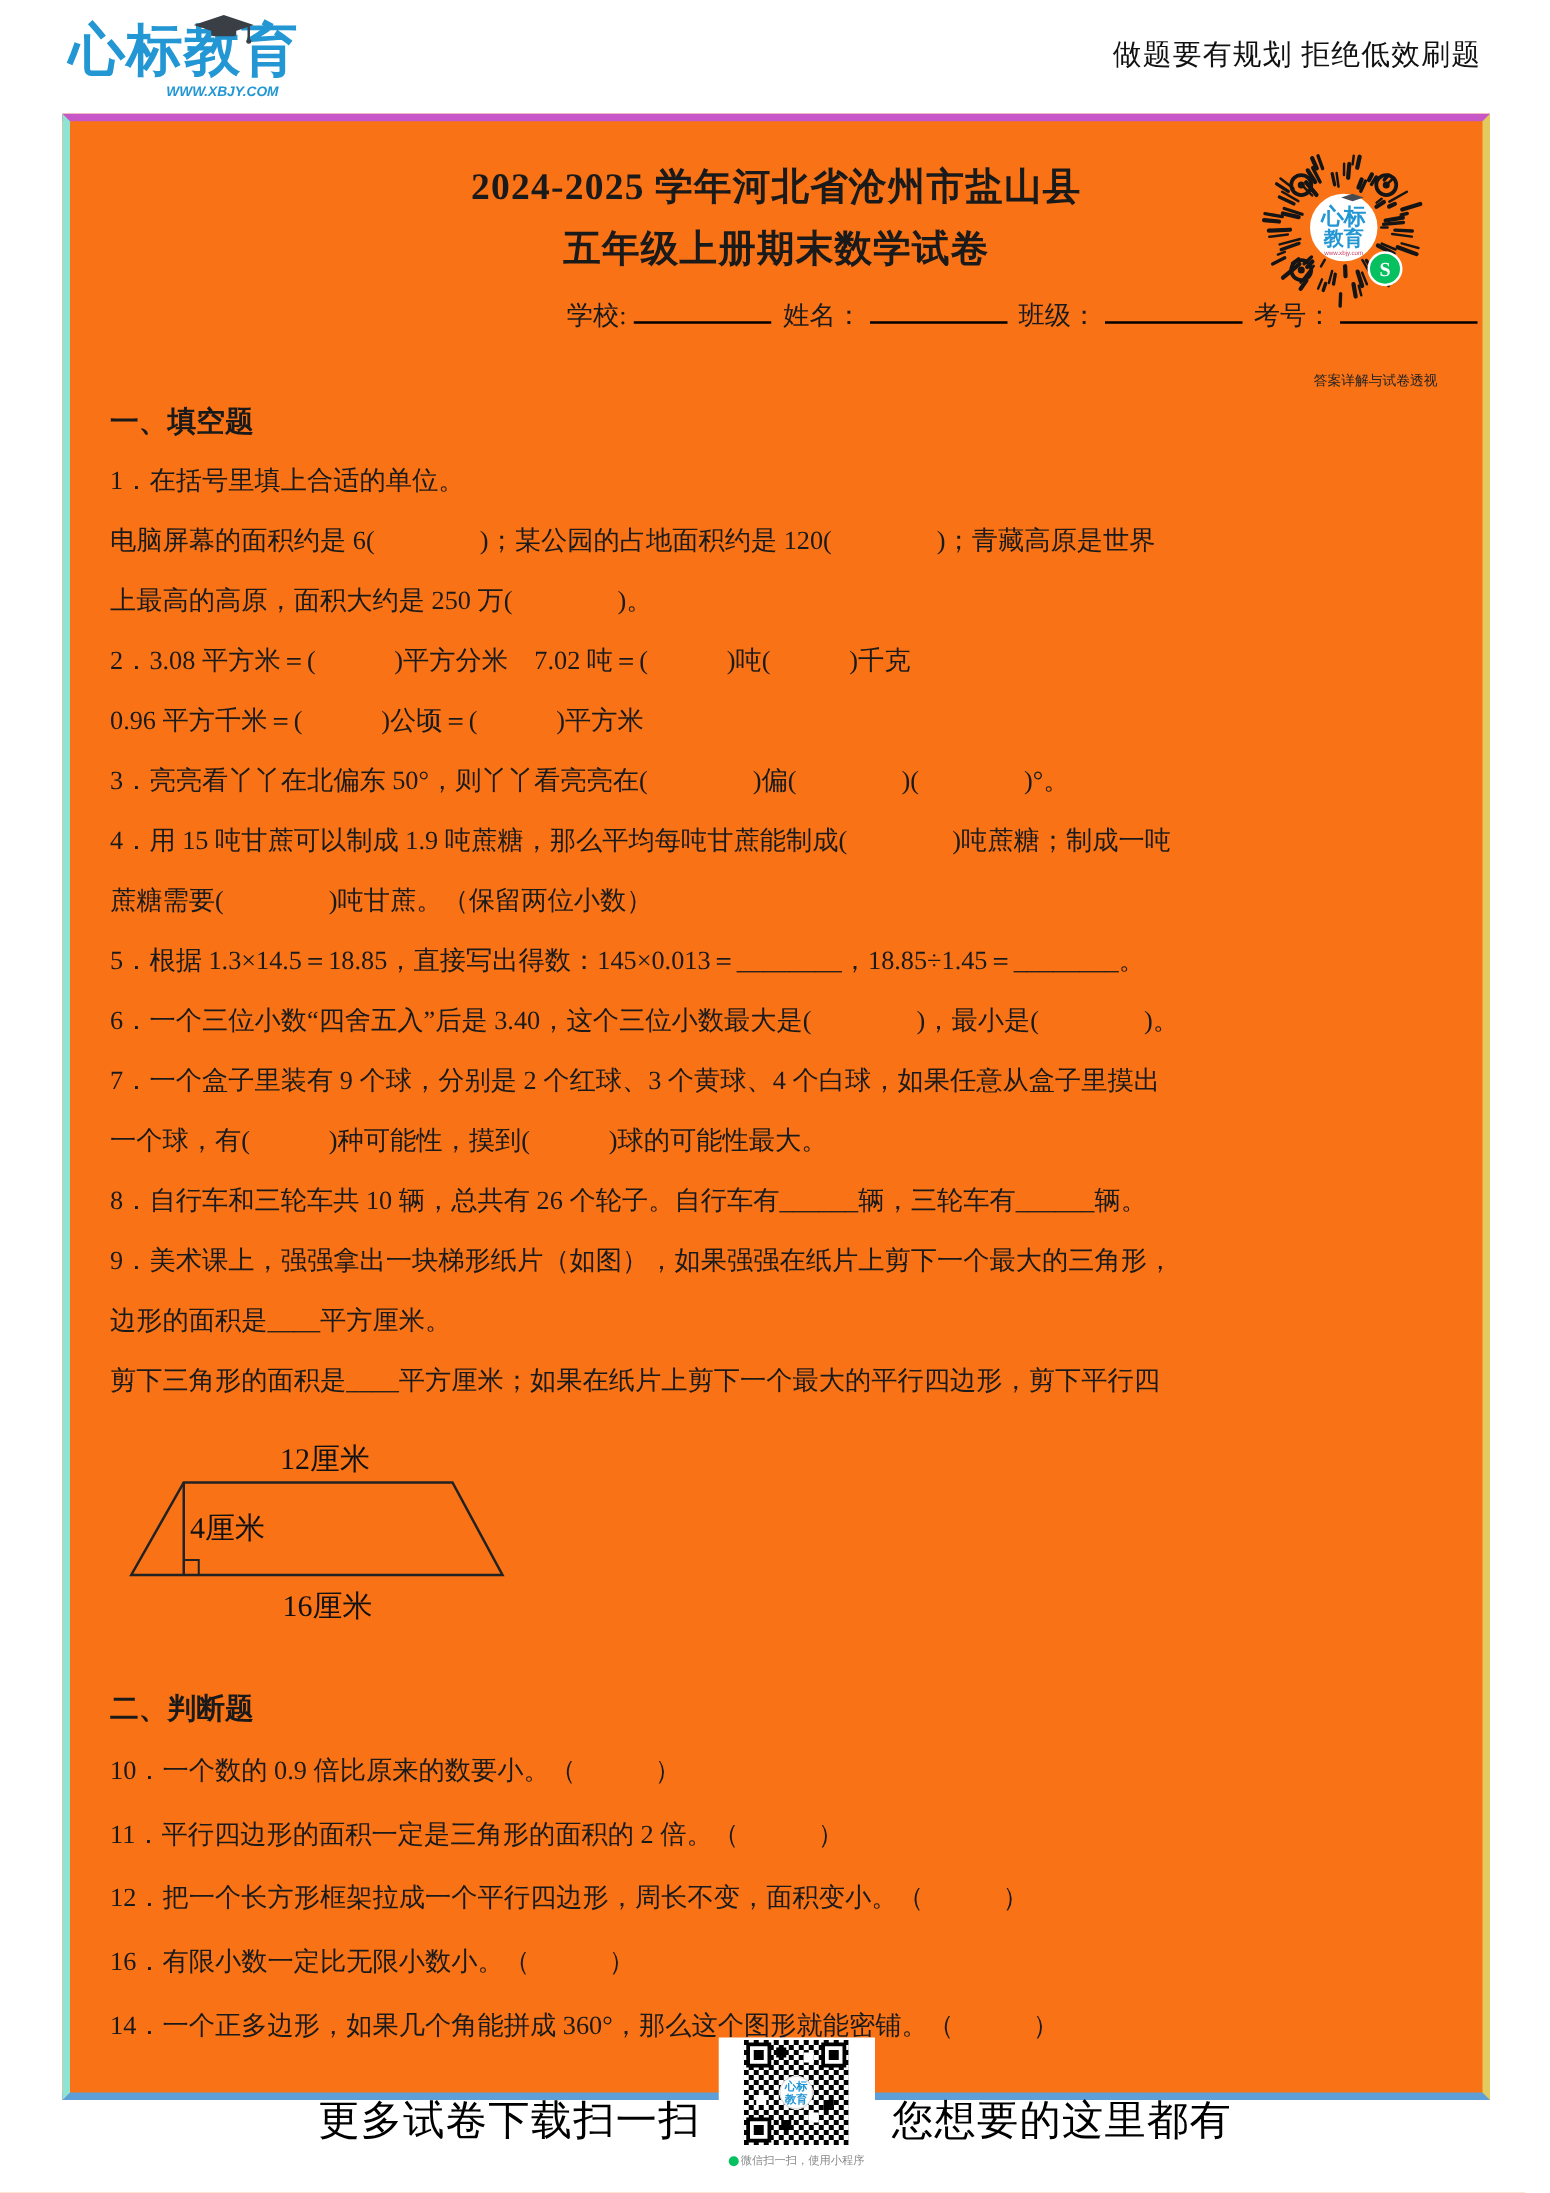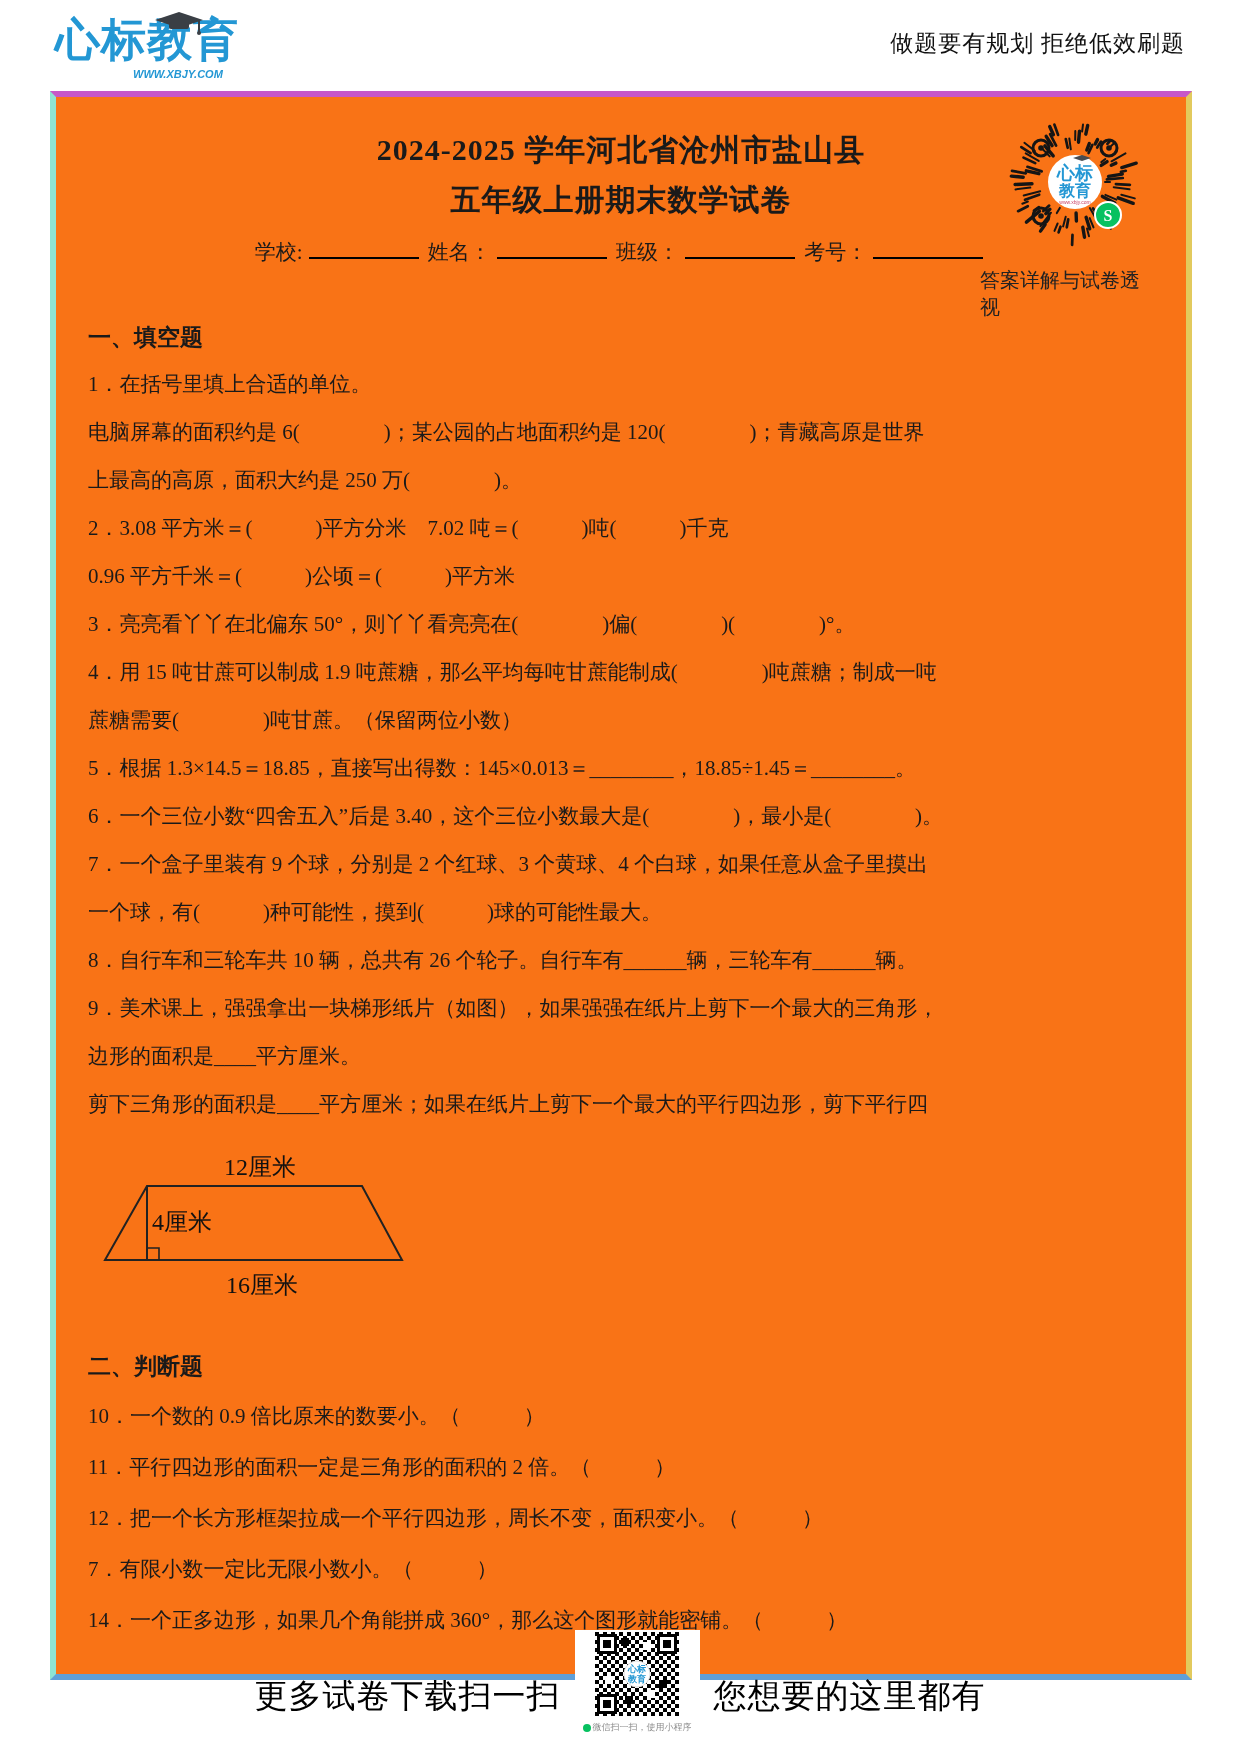--- a/index.html
+++ b/index.html
@@ -20,29 +20,29 @@
                border-top:6px solid #c757c7;border-left:6px solid #8ee3d3;
                border-right:6px solid #e2ca5e;border-bottom:6px solid #5f9fd8;
                background:#f97316;}
   .box-inner{position:relative;width:100%;height:100%;}
 
   .title{margin:0 auto;text-align:center;font-weight:bold;font-size:30px;line-height:34px;
          letter-spacing:1px;width:760px;}
   .title.t1{padding-top:36px;}
   .title.t2{margin-top:16px;}
 
-  .info-line{margin-top:20px;text-align:center;font-size:21px;line-height:26px;}
+  .info-line{margin-top:20px;text-align:right;font-size:21px;line-height:26px;}
   .info-field{white-space:nowrap;}
   .info-blank{display:inline-block;width:110px;border-bottom:2px solid #000;height:20px;
               margin:0 4px 0 6px;}
 
   
   .qr-circle{position:absolute;top:18px;right:44px;width:134px;height:134px;}
-  .qr-caption{position:absolute;top:170px;right:36px;width:170px;text-align:left;
-              font-size:20px;color:#222;}
+  .qr-caption{position:absolute;top:200px;right:36px;width:170px;text-align:right;
+              font-size:11px;color:#222;}
 
   
   .qcol{padding:0 48px 0 32px;}
   .sec-head{font-family:"Liberation Sans",sans-serif;font-weight:bold;font-size:23px;
             line-height:24px;margin:0;}
   .sec-head.s1{margin-top:60px;}
   .sec-head.s2{margin-top:53px;}
   .qlist p{margin:0;font-size:21px;line-height:25px;white-space:pre-wrap;}
   .qlist.l1 p{margin-top:23px;}
   .qlist.l2 p{margin-top:26px;}
@@ -219,21 +219,21 @@
             <text class="fig-label" x="190" y="160" text-anchor="middle">16厘米</text>
           </svg>
         </div>
 
         <h2 class="sec-head s2">二、判断题</h2>
         <div class="qlist l2">
 
         <p class="q-line">10．一个数的 0.9 倍比原来的数要小。（　　　）</p>
             <p class="q-line">11．平行四边形的面积一定是三角形的面积的 2 倍。（　　　）</p>
             <p class="q-line">12．把一个长方形框架拉成一个平行四边形，周长不变，面积变小。（　　　）</p>
-            <p class="q-line">7．有限小数一定比无限小数小。（　　　）</p>
+            <p class="q-line">16．有限小数一定比无限小数小。（　　　）</p>
             <p class="q-line">14．一个正多边形，如果几个角能拼成 360°，那么这个图形就能密铺。（　　　）</p>
           </div>
       </div>
 
     </div>
   </div>
 
   <div class="footer">
     <div class="footer-text">更多试卷下载扫一扫</div>
     <div class="footer-qr">

